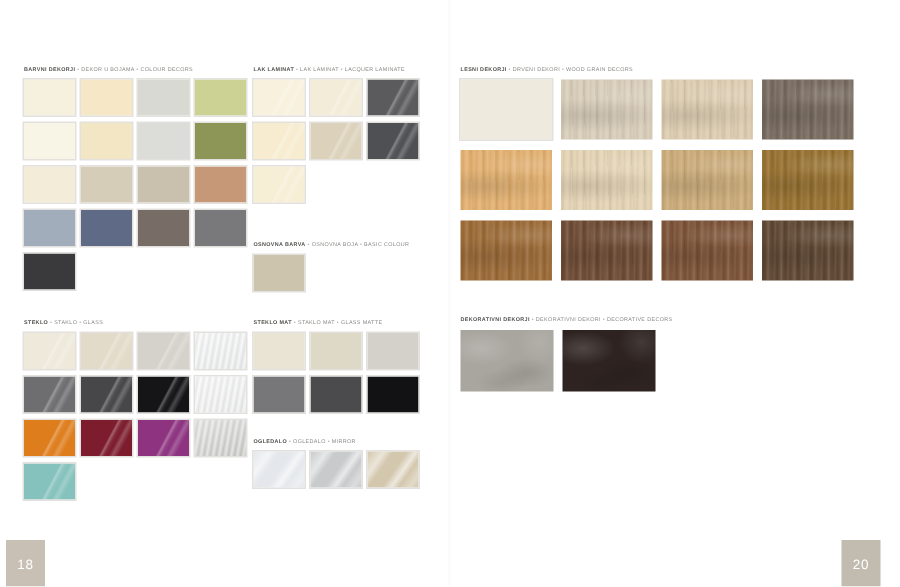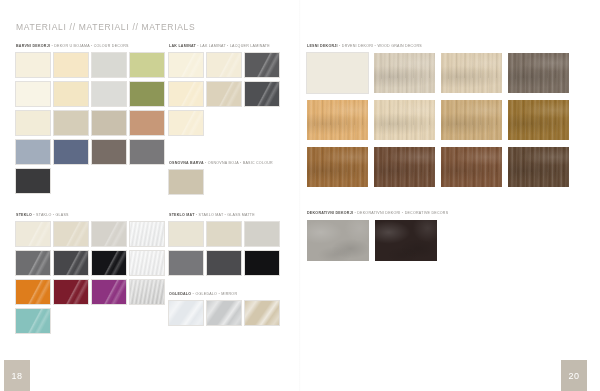--- a/index.html
+++ b/index.html
@@ -176,21 +176,20 @@
     background: linear-gradient(to right, rgba(0,0,0,0.025), rgba(0,0,0,0.0));
   }
 </style>
 </head>
 <body>
 
 <div id="spread">
 
   <div id="gutter"></div>
 
-  <h1 id="page-title">MATERIALI // MATERIALI // MATERIALS</h1>
 
   <div id="sections-root">
       <div class="section" style="left: 16px; top: 45px;">
         <div class="section-label"><span class="lead">BARVNI DEKORJI</span><span class="sep"> • </span><span>DEKOR U BOJAMA</span><span class="sep"> • </span><span>COLOUR DECORS</span></div>
         <div class="grid" style="width: 148px; gap: 5px 4px;">
           <div class="swatch bordered" title="cream-white" style="width: 34px; height: 24px; background-color: rgb(246, 240, 222);"></div>
           <div class="swatch bordered" title="vanilla" style="width: 34px; height: 24px; background-color: rgb(246, 231, 198);"></div>
           <div class="swatch bordered" title="light-grey" style="width: 34px; height: 24px; background-color: rgb(217, 217, 211);"></div>
           <div class="swatch bordered" title="olive-light" style="width: 34px; height: 24px; background-color: rgb(204, 209, 148);"></div>
           <div class="swatch bordered" title="ivory" style="width: 34px; height: 24px; background-color: rgb(248, 244, 230);"></div>

